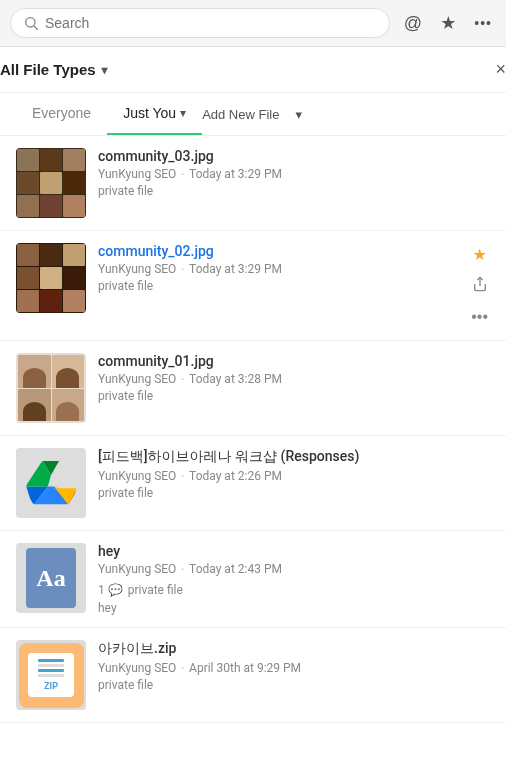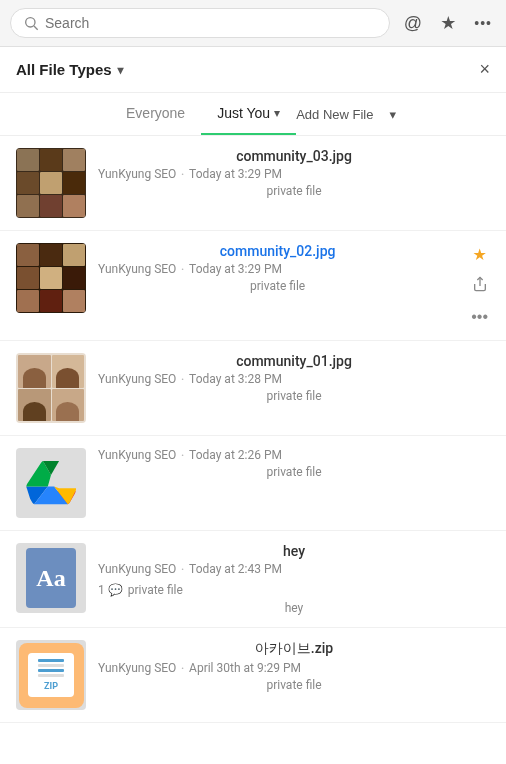--- a/index.html
+++ b/index.html
@@ -51,21 +51,21 @@
       cursor: pointer;
       font-size: 18px;
       color: #555;
       padding: 4px;
     }
 
     
     .filter-row {
       display: flex;
       align-items: center;
-      padding: 12px 16px;
+      padding: 12px 0;
       border-bottom: 1px solid #eee;
       justify-content: space-between;
     }
     .file-type-btn {
       display: flex;
       align-items: center;
       gap: 6px;
       background: none;
       border: none;
       cursor: pointer;
@@ -85,21 +85,21 @@
       color: #555;
       font-weight: 400;
     }
 
     
     .tabs-row {
       display: flex;
       align-items: center;
       padding: 0 16px;
       border-bottom: 1px solid #eee;
-      justify-content: center;
+      justify-content: flex-start;
     }
     .tabs-left {
       display: flex;
       align-items: center;
       gap: 0;
     }
     .tab {
       padding: 12px 16px;
       font-size: 14px;
       cursor: pointer;
@@ -150,21 +150,20 @@
       flex-shrink: 0;
       overflow: hidden;
       background: #ddd;
       display: flex;
       align-items: center;
       justify-content: center;
     }
     .file-info {
       flex: 1;
       min-width: 0;
-      text-align: center;
     }
     .file-name {
       font-size: 14px;
       font-weight: 500;
       color: #333;
       margin-bottom: 3px;
       word-break: break-word;
     }
     .file-name.blue {
       color: #1a73e8;
@@ -357,20 +356,21 @@
         <path d="M6.6 66.85l3.85 6.65c.8 1.4 1.95 2.5 3.3 3.3L38 45.1H0c0 1.55.4 3.1 1.2 4.5z" fill="#0066da"></path>
         <path d="M43.65 25L29.35 0c-1.35.8-2.5 1.9-3.3 3.3L1.2 40.6C.4 42 0 43.55 0 45.1h38z" fill="#00ac47"></path>
         <path d="M73.55 76.8c1.35-.8 2.5-1.9 3.3-3.3l1.6-2.75 7.65-13.25c.8-1.4 1.2-2.95 1.2-4.5H49.3l8.1 15.35z" fill="#ea4335"></path>
         <path d="M43.65 25L57.95 0H29.35z" fill="#00832d"></path>
         <path d="M73.55 76.8L49.3 45.1H38L13.8 76.8z" fill="#2684fc"></path>
         <path d="M49.3 45.1l24.25 31.7c1.35-.8 2.5-1.9 3.3-3.3L87.3 52.8c.8-1.4 1.2-2.95 1.2-4.5H57.95z" fill="#ffba00"></path>
       </svg>
     </div>
       </div>
       <div class="file-info">
+    <div class="file-name">[피드백]하이브아레나 워크샵 (Responses)</div>
     <div class="file-meta">
       <span>YunKyung SEO</span>
       <span class="dot">•</span>
       <span>Today at 2:26 PM</span>
     </div>
     <div class="file-privacy">private file</div>
   </div>
     </div>
     <div class="file-item">
       <div class="file-thumb">

